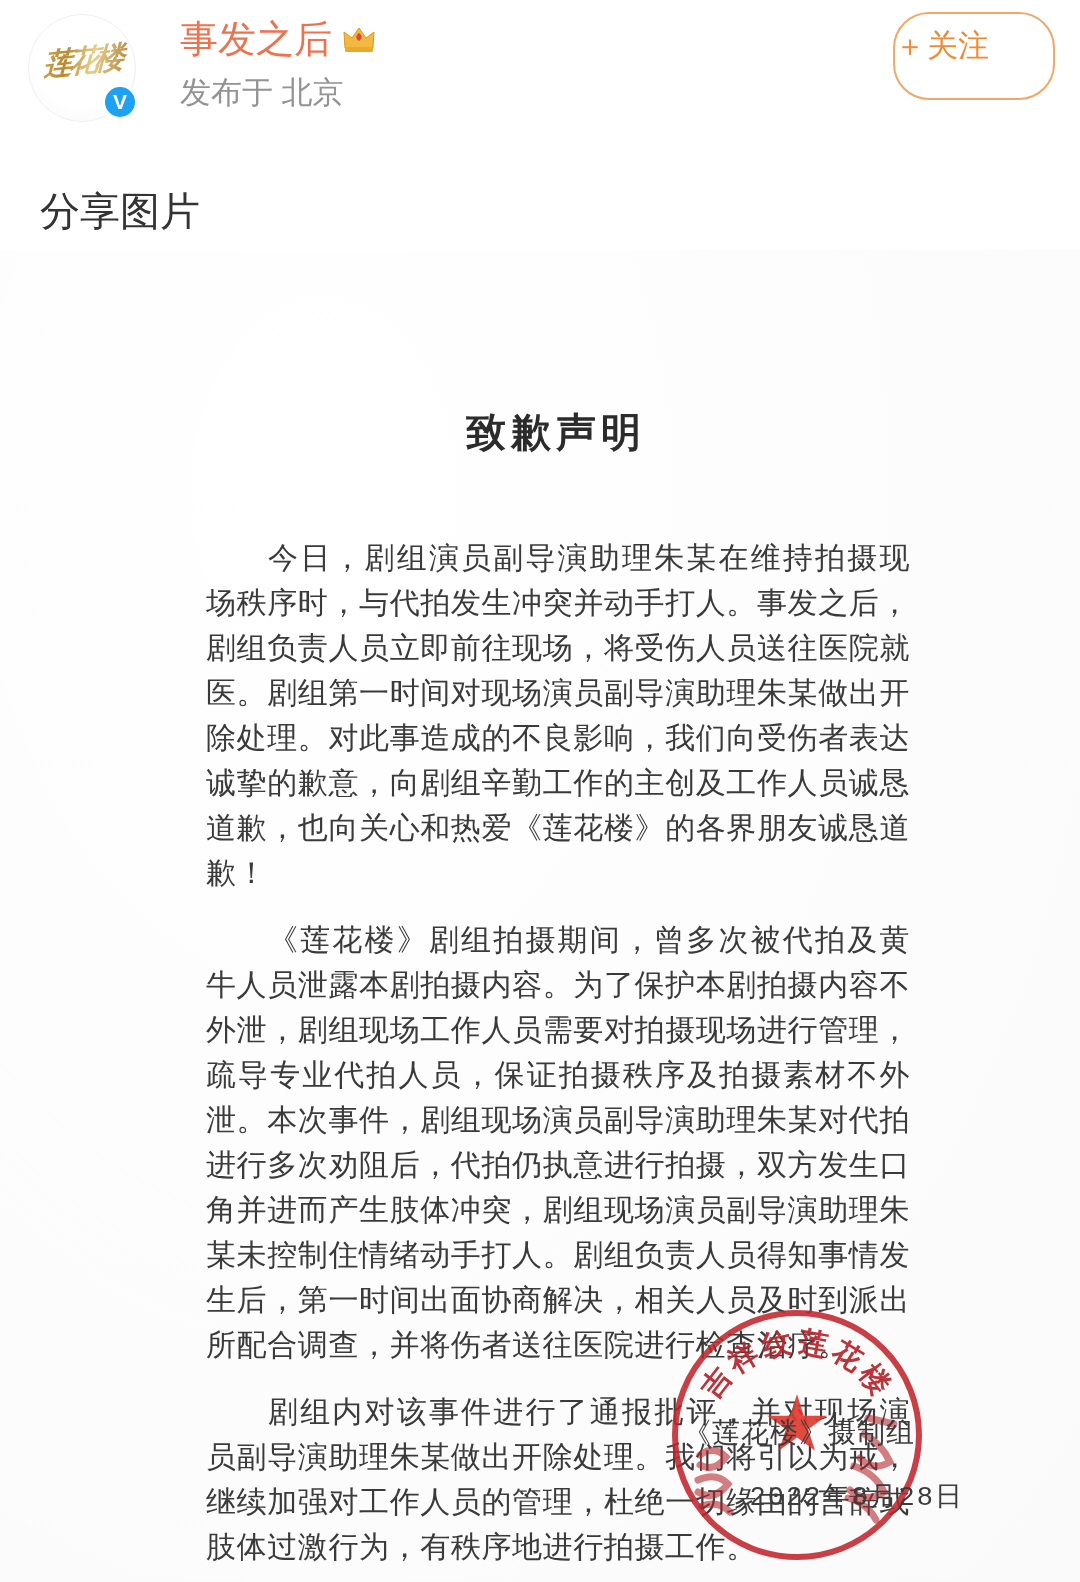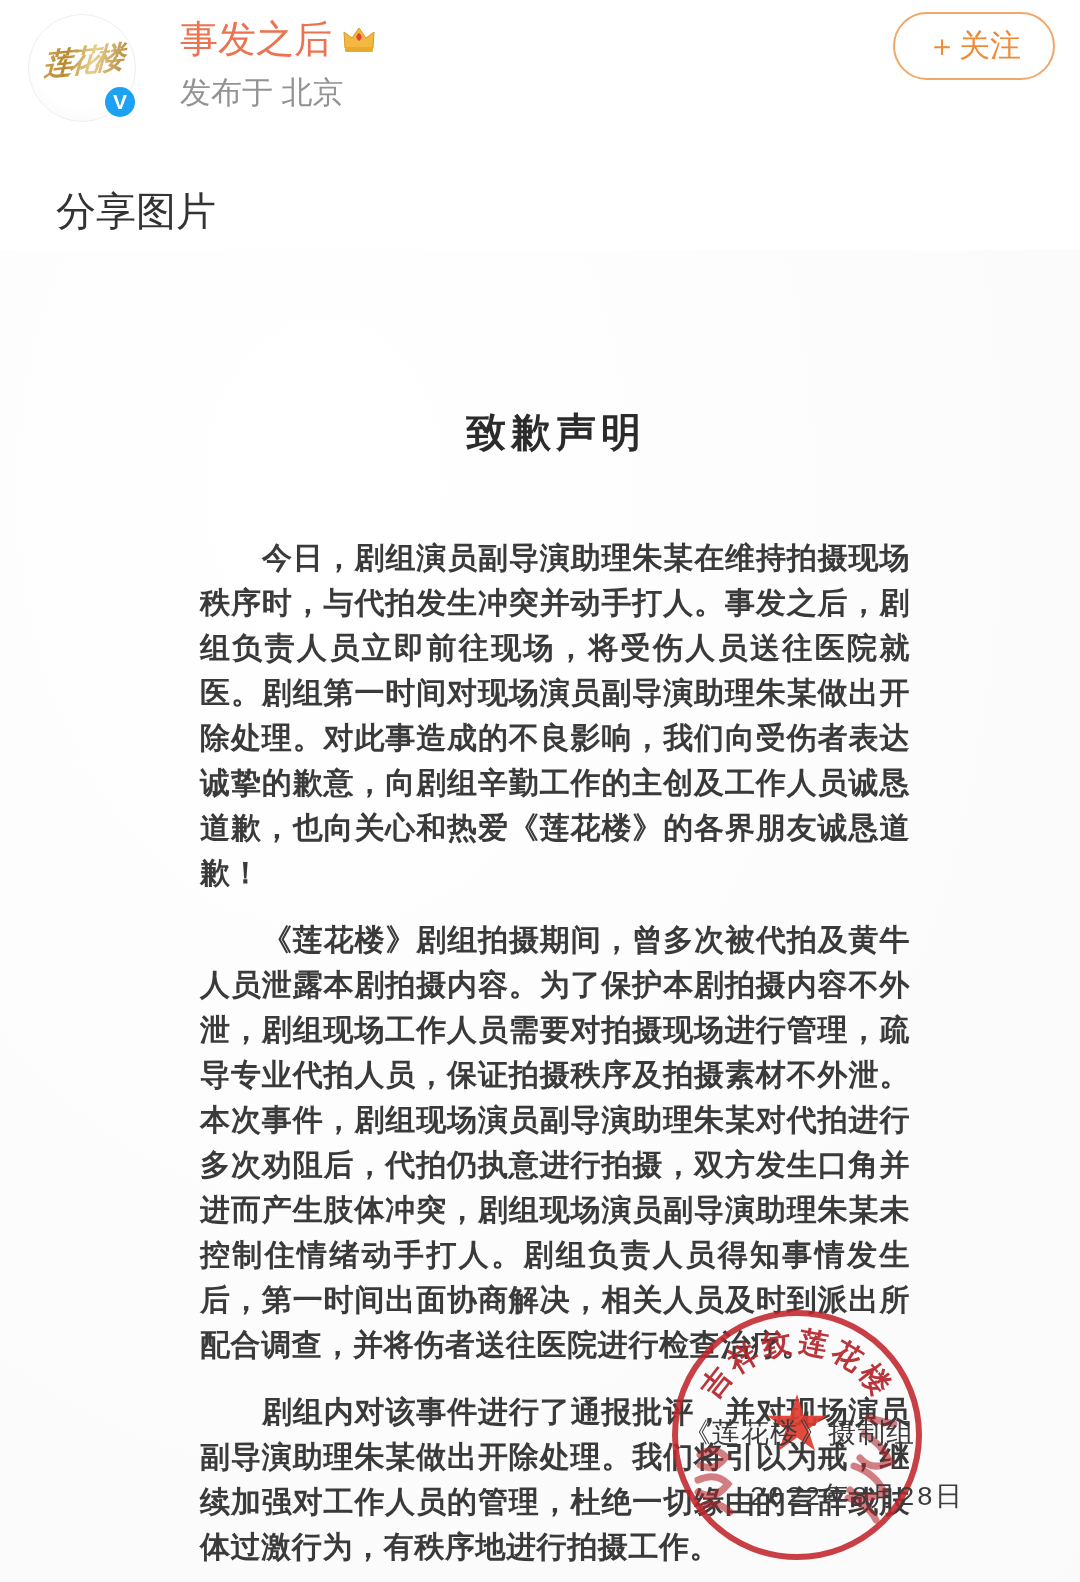--- a/index.html
+++ b/index.html
@@ -108,41 +108,40 @@
     white-space: nowrap;
     margin-top: 6px;
   }
   .meta-line .sep { display: inline-block; width: 14px; }
 
   .follow-button {
     position: absolute;
     right: 25px;
     top: 12px;
     width: 162px;
-    height: 68px;
+    height: 88px;
     border: 2px solid #f0a868;
     border-radius: 36px;
     background: #ffffff;
     color: #ef8b34;
     font-size: 31px;
     line-height: 64px;
-    text-align: center;
     box-sizing: border-box;
     cursor: pointer;
     white-space: nowrap;
   }
   .follow-button .plus {
     font-size: 30px;
     margin-right: 2px;
   }
 
   
   .post-text {
     margin: 0;
-    padding: 14px 0 0 56px;
+    padding: 14px 0 0 40px;
     font-size: 40px;
     color: #333333;
     line-height: 1.35;
   }
 
   
   .doc-image {
     position: absolute;
     left: 0;
     top: 250px;
@@ -178,24 +177,23 @@
     right: 170px;
     top: 285px;
   }
   .doc-para {
     font-family: "Liberation Serif", "DejaVu Serif", serif;
     font-size: 30px;
     line-height: 45px;
     color: #3a3a3a;
     text-indent: 62px;
     text-align: justify;
-    margin: 0 0 22px 10px;
+    margin: 0 0 22px 16px;
     letter-spacing: 0.6px;
     filter: blur(0.22px);
-    font-weight: bold;
   }
 
   
   .seal {
     position: absolute;
     left: 672px;
     top: 1060px;
     width: 250px;
     height: 250px;
   }

